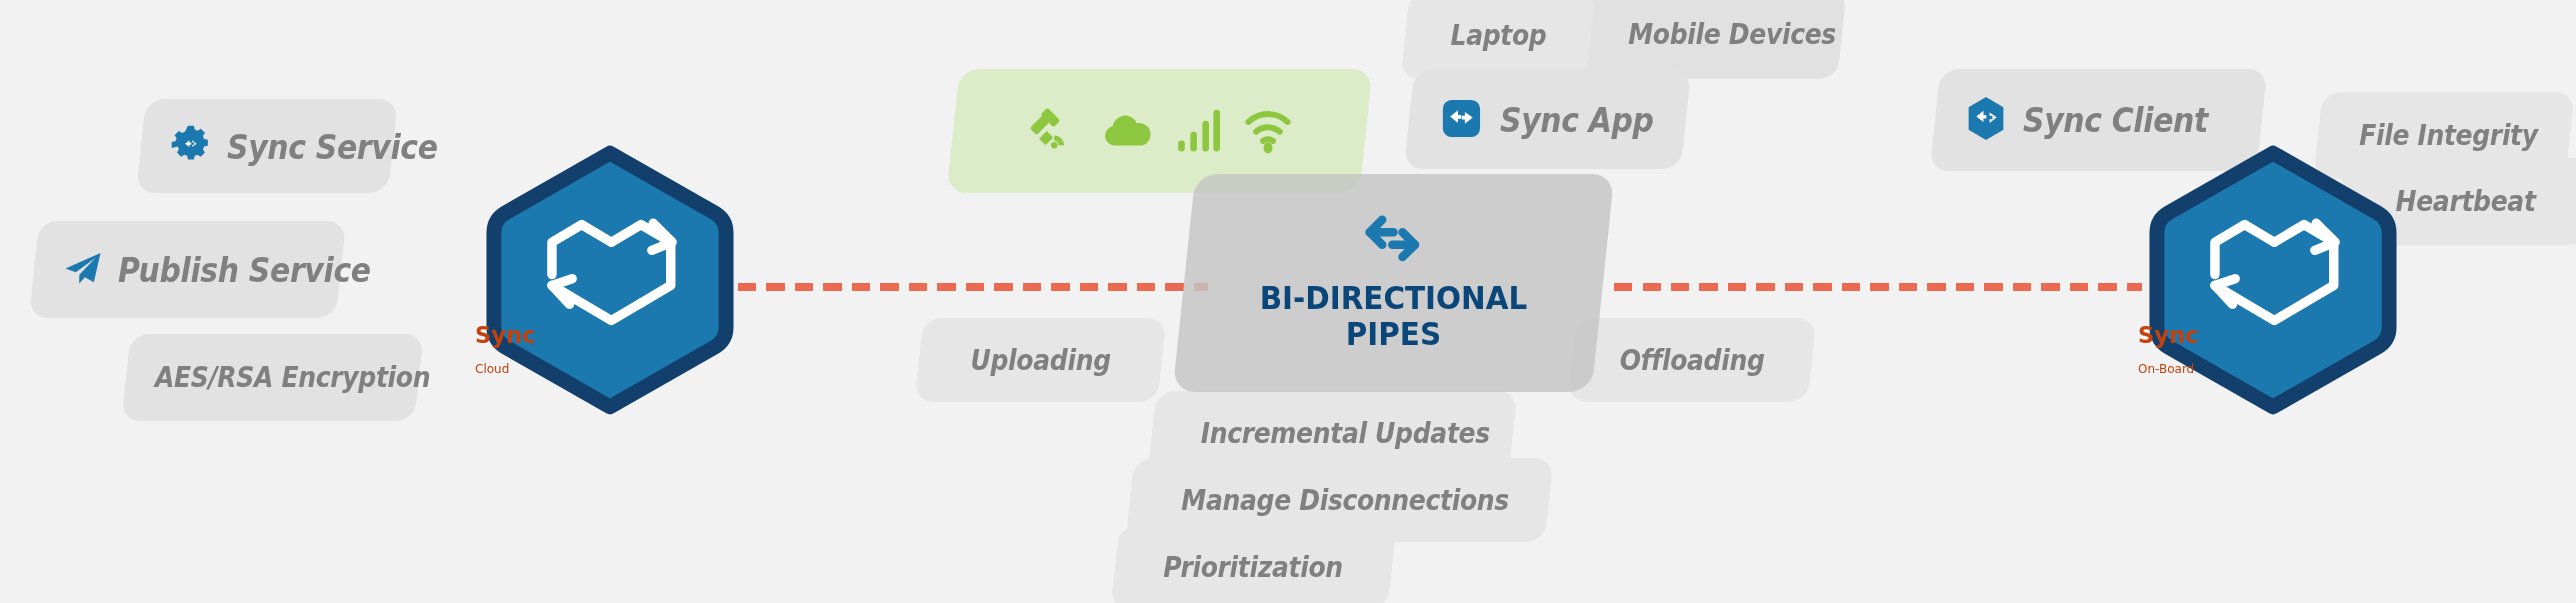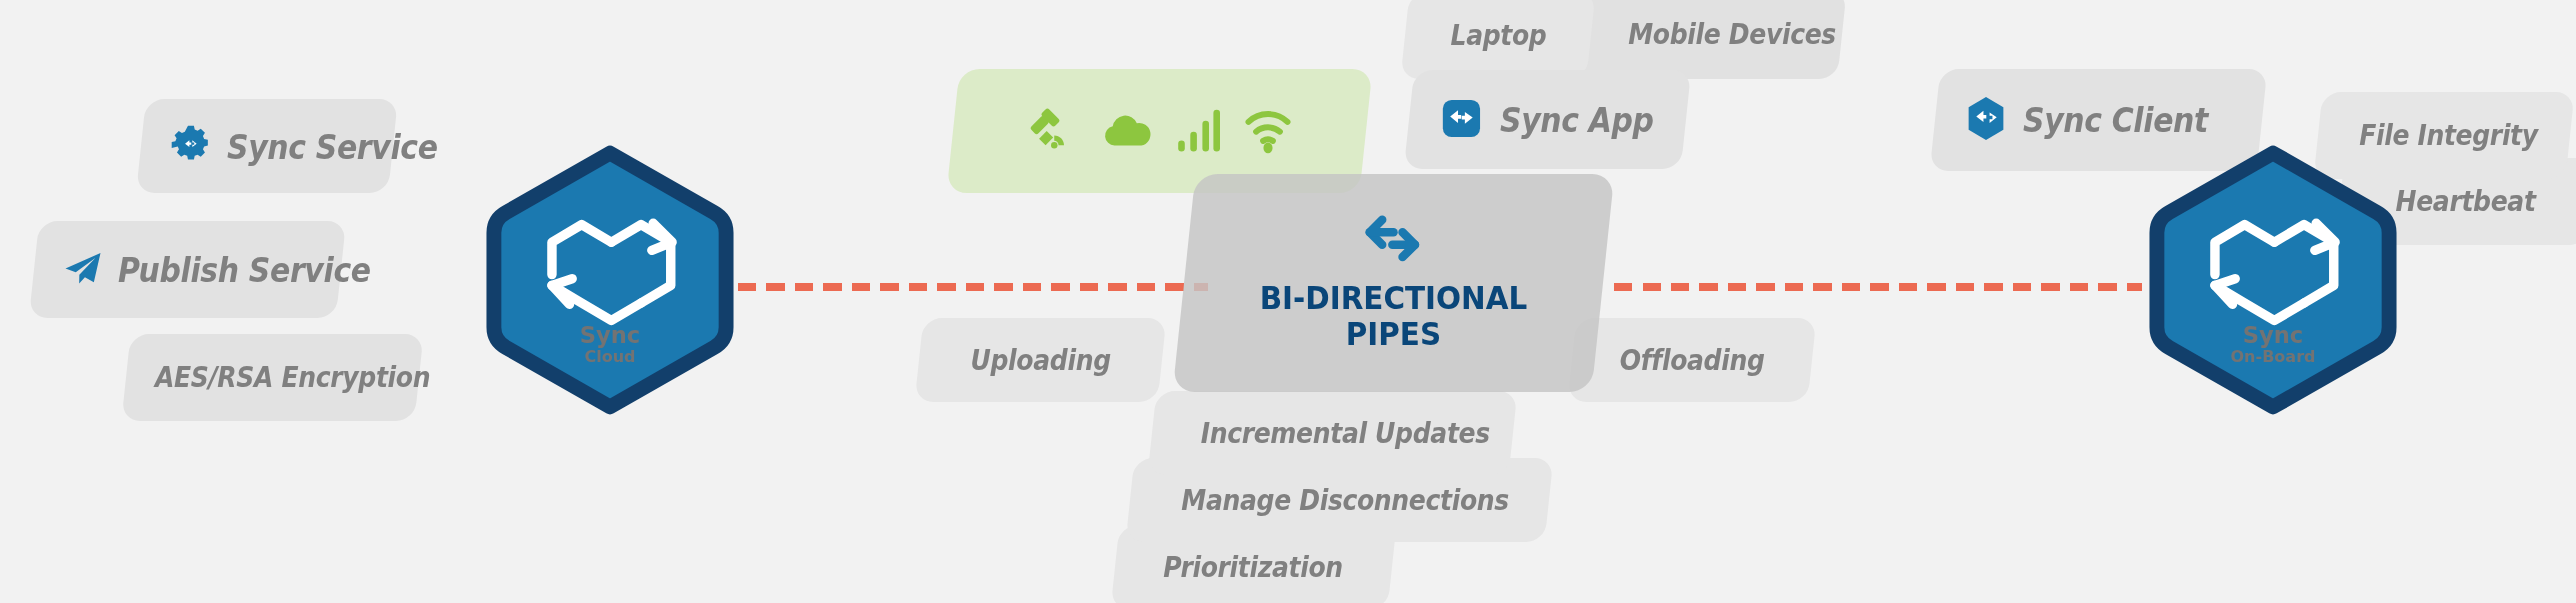--- a/index.html
+++ b/index.html
@@ -75,31 +75,31 @@
     color:#0a4679;
     text-align:center;
     letter-spacing:0px;
     transform:scaleX(.92);
   }
 
   
   .hexwrap{position:absolute;z-index:20;}
   .hexwrap .caption{
     position:absolute;left:0;right:0;
-    text-align:center;
-    color:#737373;
+    text-align:left;
+    color:#c2410c;
     pointer-events:none;
   }
   .hexwrap .cap-main{
     font-family:"DejaVu Sans", sans-serif;
     font-weight:700;font-size:22.6px;line-height:1;
   }
   .hexwrap .cap-sub{
     font-family:"DejaVu Sans", sans-serif;
-    font-weight:700;font-size:16px;line-height:1;margin-top:2px;
+    font-weight:400;font-size:12px;line-height:1;margin-top:16px;
   }
 
   
   .dash{
     position:absolute;
     height:7.5px;
     z-index:4;
     background-image:repeating-linear-gradient(to right,#ec6a52 0 18.4px, rgba(0,0,0,0) 18.4px 28.5px);
   }
 

